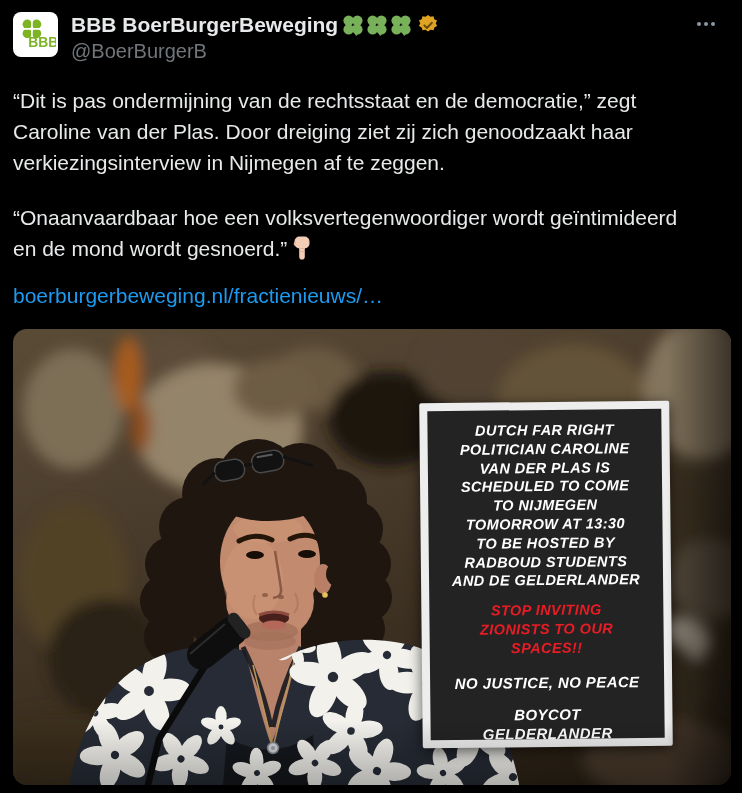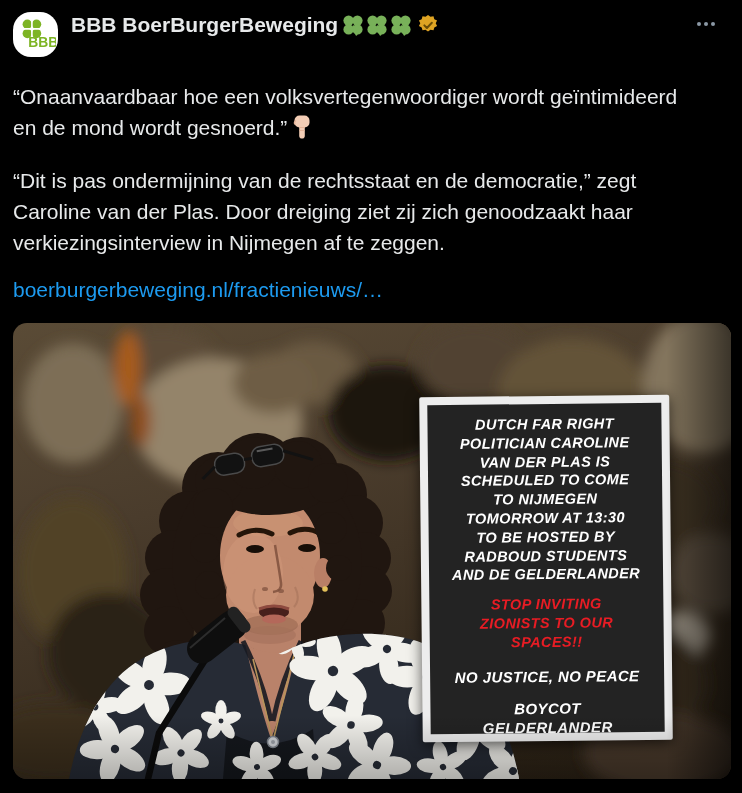--- a/index.html
+++ b/index.html
@@ -3,21 +3,21 @@
 <meta charset="utf-8">
 <style>
   html,body{margin:0;padding:0;background:#000;}
   body{width:742px;height:793px;overflow:hidden;
        font-family:"Liberation Sans","DejaVu Sans",sans-serif;
        -webkit-font-smoothing:antialiased;}
   .tweet{position:relative;width:742px;padding:12px 13px 0;box-sizing:border-box;}
 
   
   .header{display:flex;align-items:flex-start;position:relative;}
-  .avatar{width:45px;height:45px;border-radius:18px;background:#fff;flex:0 0 auto;
+  .avatar{width:45px;height:45px;border-radius:8px;background:#fff;flex:0 0 auto;
           display:flex;align-items:center;justify-content:center;cursor:pointer;}
   .id-block{margin-left:13px;min-width:0;}
   .name-row{display:flex;align-items:center;gap:0;height:25px;}
   .display-name{color:#e7e9ea;font-weight:bold;font-size:21px;white-space:nowrap;cursor:pointer;}
   .clovers{display:flex;align-items:center;gap:2px;margin-left:4px;}
   .handle{color:#71767b;font-size:20px;margin-top:3px;cursor:pointer;}
   .more{position:absolute;right:8px;top:4px;display:flex;gap:3px;padding:6px;cursor:pointer;border-radius:50%;}
   .more .dot{width:4px;height:4px;border-radius:50%;background:#8b98a5;}
 
   
@@ -96,39 +96,40 @@
                 <circle cx="15.4" cy="15.4" r="5.2"></circle>
               </g>
             <path d="M11.5 12.5 L14.5 20.5" stroke="#78b159" stroke-width="2.2" stroke-linecap="round"></path>
           </svg>
         </span>
         <svg width="22" height="22" viewBox="0 0 24 24" style="margin-left:5px">
           <path fill="#dfa423" d="M12 1l2.7 2 3.3-.6.9 3.2 3 1.5-1.5 3 1.5 3-3 1.5-.9 3.2-3.3-.6-2.7 2-2.7-2-3.3.6-.9-3.2-3-1.5 1.5-3-1.5-3 3-1.5.9-3.2 3.3.6z"></path>
           <path d="M8 12.4l2.8 2.8 5.4-5.6" stroke="#6b4d07" stroke-width="2.2" fill="none" stroke-linecap="round" stroke-linejoin="round"></path>
         </svg>
       </div>
+      <div class="handle">@BoerBurgerB</div>
     </div>
     <div class="more">
       <span class="dot"></span>
       <span class="dot"></span>
       <span class="dot"></span>
     </div>
   </div>
 
+  <p class="para p1">“Dit is pas ondermijning van de rechtsstaat en de democratie,” zegt
+Caroline van der Plas. Door dreiging ziet zij zich genoodzaakt haar
+verkiezingsinterview in Nijmegen af te zeggen.</p>
+
   <p class="para p2"><span>“Onaanvaardbaar hoe een volksvertegenwoordiger wordt geïntimideerd
 en de mond wordt gesnoerd.”</span><svg class="hand-icon" width="22" height="26" viewBox="0 0 22 26">
       <rect x="3.5" y="1.5" width="15" height="12" rx="5" fill="#f3cdb5"></rect>
       <rect x="8.2" y="8" width="5.6" height="16.5" rx="2.8" fill="#f3cdb5"></rect>
       <path d="M5 6.5 q-2.5 1.5 -1 4" stroke="#e4b397" stroke-width="1.4" fill="none"></path>
       <path d="M8.5 13.5 h5 M8.5 16.5 h5" stroke="#e4b397" stroke-width="1" fill="none"></path>
     </svg></p>
-
-  <p class="para p1">“Dit is pas ondermijning van de rechtsstaat en de democratie,” zegt
-Caroline van der Plas. Door dreiging ziet zij zich genoodzaakt haar
-verkiezingsinterview in Nijmegen af te zeggen.</p>
 
   <a class="link">boerburgerbeweging.nl/fractienieuws/…</a>
 
   <div class="media">
     <svg class="scene" viewBox="0 0 718 456">
       <defs>
         <filter id="b6" x="-30%" y="-30%" width="160%" height="160%">
             <feGaussianBlur stdDeviation="7"></feGaussianBlur>
           </filter>
         <path id="blousePath" d="M56 456 C64 414 84 366 122 340 C158 316 204 312 232 322 C244 327 252 331 258 334 C266 331 274 327 286 322 C318 310 364 306 404 318 C446 332 478 372 495 414 C500 428 504 444 506 456 Z"></path>

